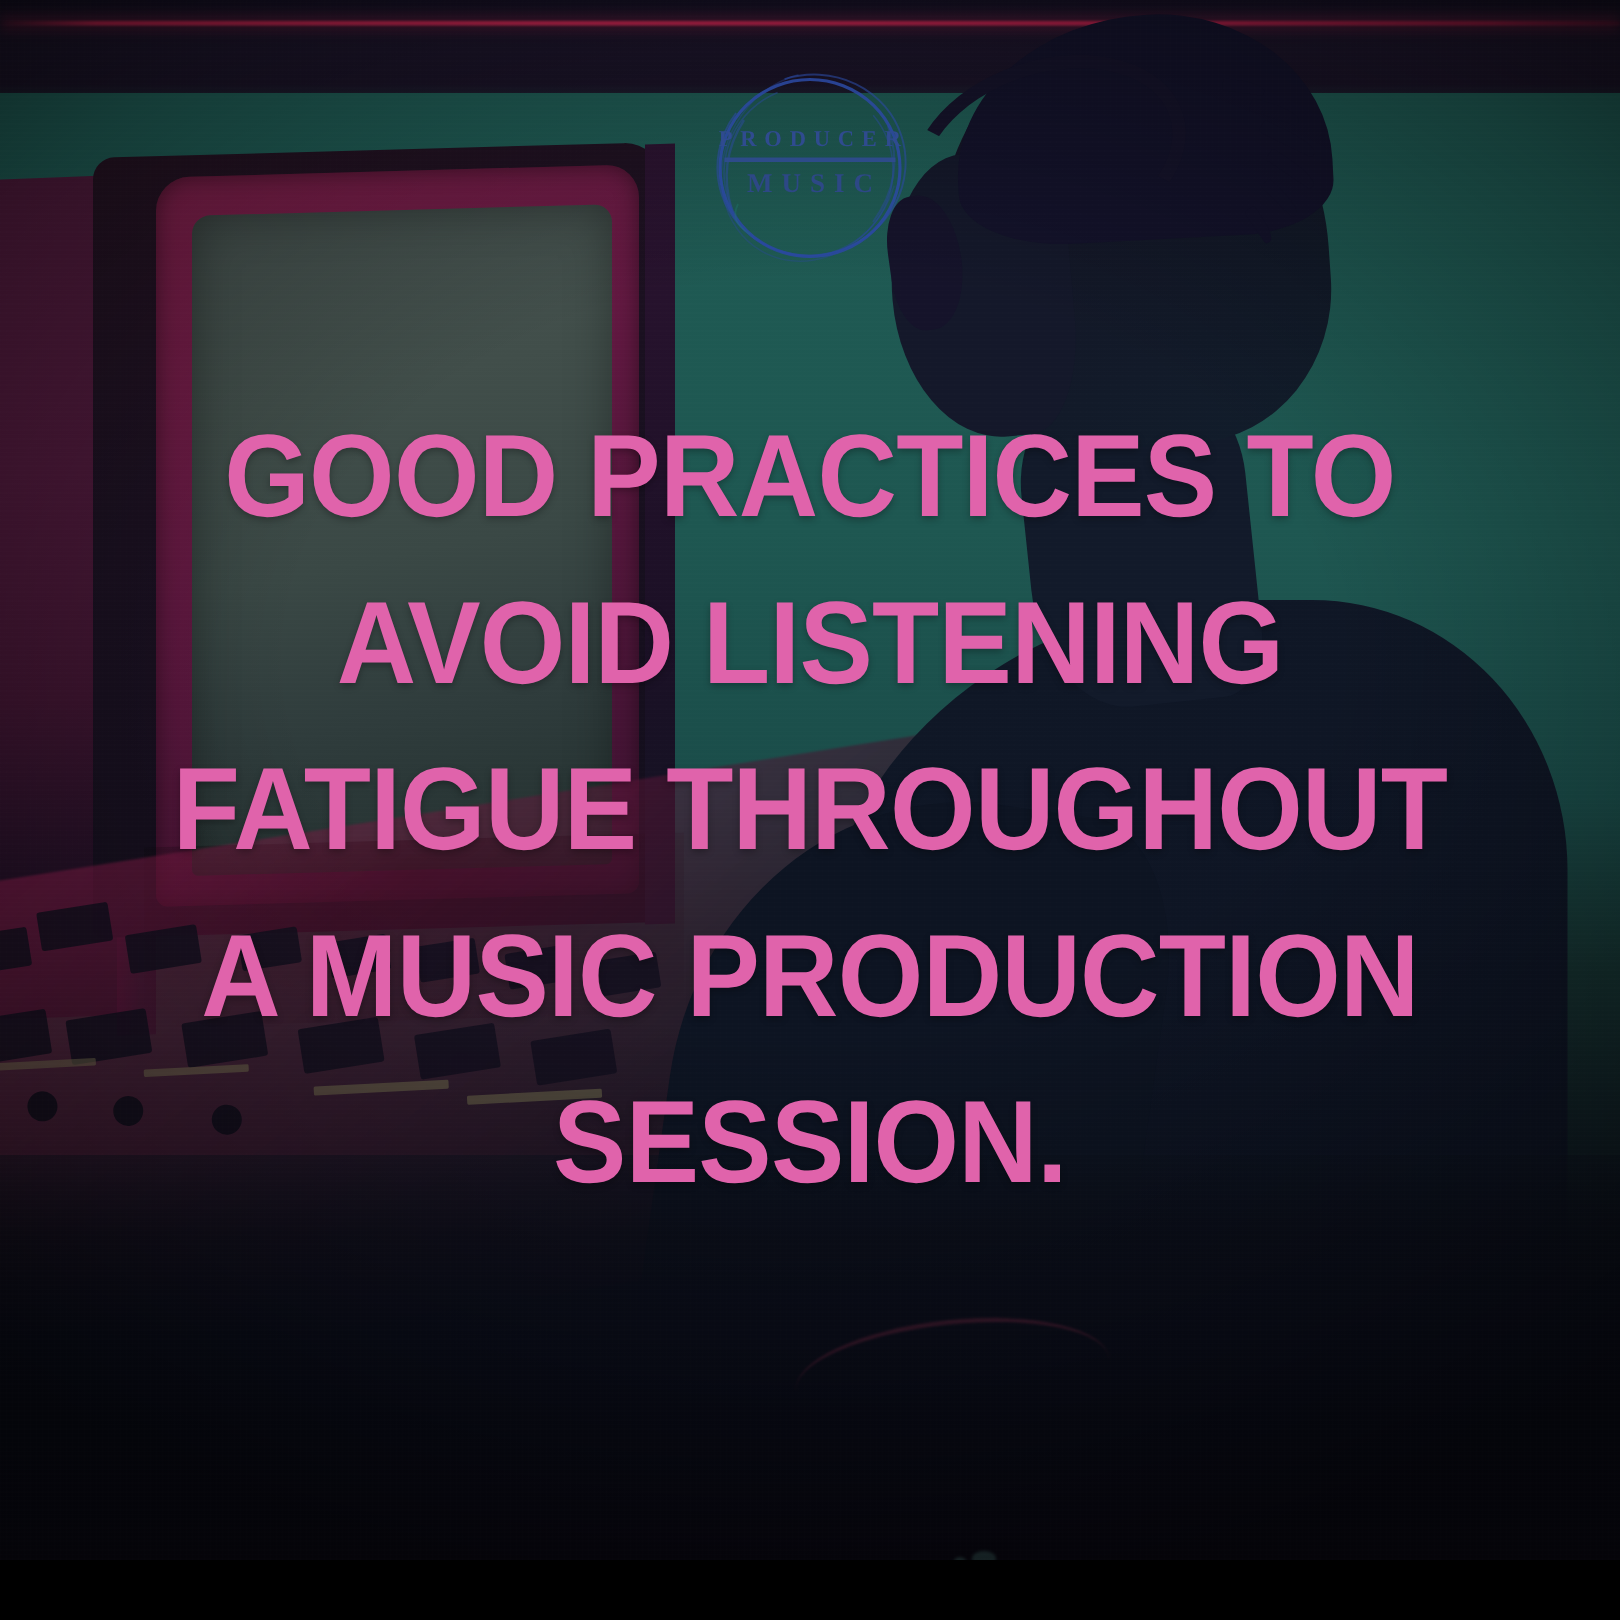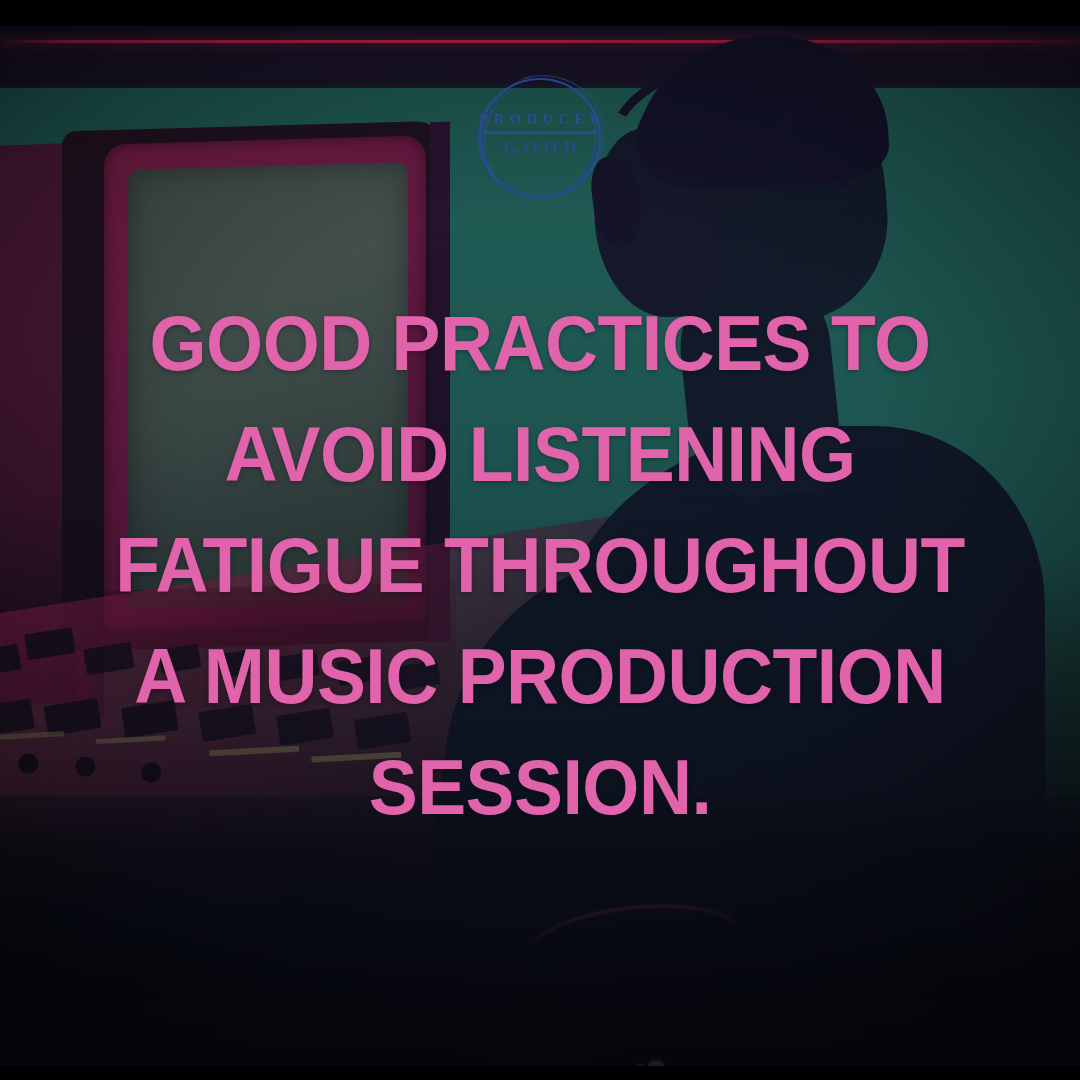--- a/index.html
+++ b/index.html
@@ -7,21 +7,20 @@
     padding: 0;
     background: #000;
   }
   .poster {
     position: relative;
     width: 1080px;
     height: 1040px;
     overflow: hidden;
     background: #0d1220;
     font-family: "Liberation Sans", sans-serif;
-    margin-top: 26px;
   }
 
   
   .bg-layer {
     position: absolute;
     inset: 0;
   }
 
   
   .wall-teal {
@@ -420,21 +419,21 @@
       <ellipse cx="71" cy="66" rx="63" ry="60" fill="none" stroke="#2b49a0" stroke-width="1.3" opacity="0.6" stroke-dasharray="250 40" transform="rotate(-18 71 66)"></ellipse>
       <ellipse cx="69" cy="70" rx="56" ry="57" fill="none" stroke="#2b49a0" stroke-width="1.1" opacity="0.45" stroke-dasharray="210 70" transform="rotate(35 69 70)"></ellipse>
       <ellipse cx="70" cy="67" rx="65" ry="57" fill="none" stroke="#2b49a0" stroke-width="1" opacity="0.35" stroke-dasharray="150 120" transform="rotate(120 70 67)"></ellipse>
       <path d="M18 96 Q8 64 26 36" fill="none" stroke="#2b49a0" stroke-width="1.6" opacity="0.5"></path>
       <path d="M122 40 Q134 74 112 104" fill="none" stroke="#2b49a0" stroke-width="1.4" opacity="0.45"></path>
       <path d="M30 112 Q16 104 22 92" fill="none" stroke="#1f7a6e" stroke-width="1.2" opacity="0.35"></path>
     </svg>
     <div class="logo-text-wrap">
       <div class="logo-producer">PRODUCER</div>
       <div class="logo-rule"></div>
-      <div class="logo-land">GOOD</div>
+      <div class="logo-land">MUSIC</div>
     </div>
   </div>
 
   <div class="headline">
     <span class="hl-line">GOOD PRACTICES TO</span>
     <span class="hl-line">AVOID LISTENING</span>
     <span class="hl-line">FATIGUE THROUGHOUT</span>
     <span class="hl-line">A MUSIC PRODUCTION</span>
     <span class="hl-line">SESSION.</span>
   </div>

